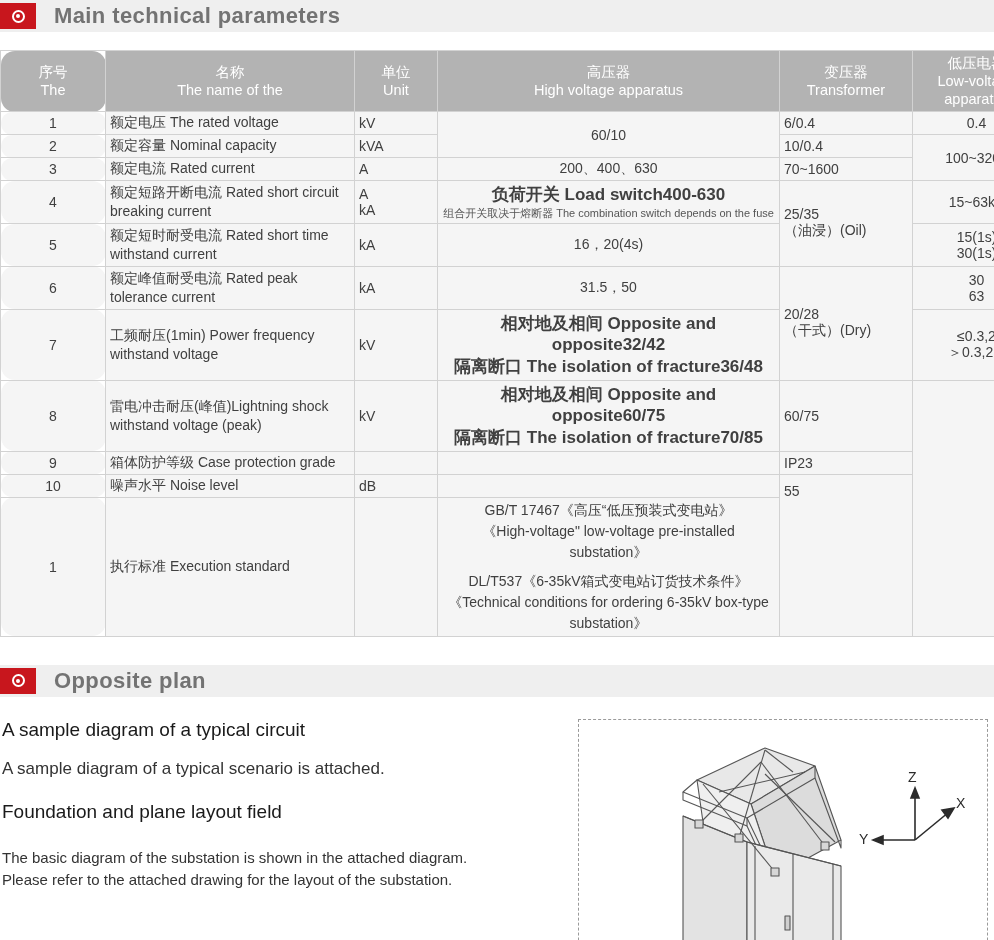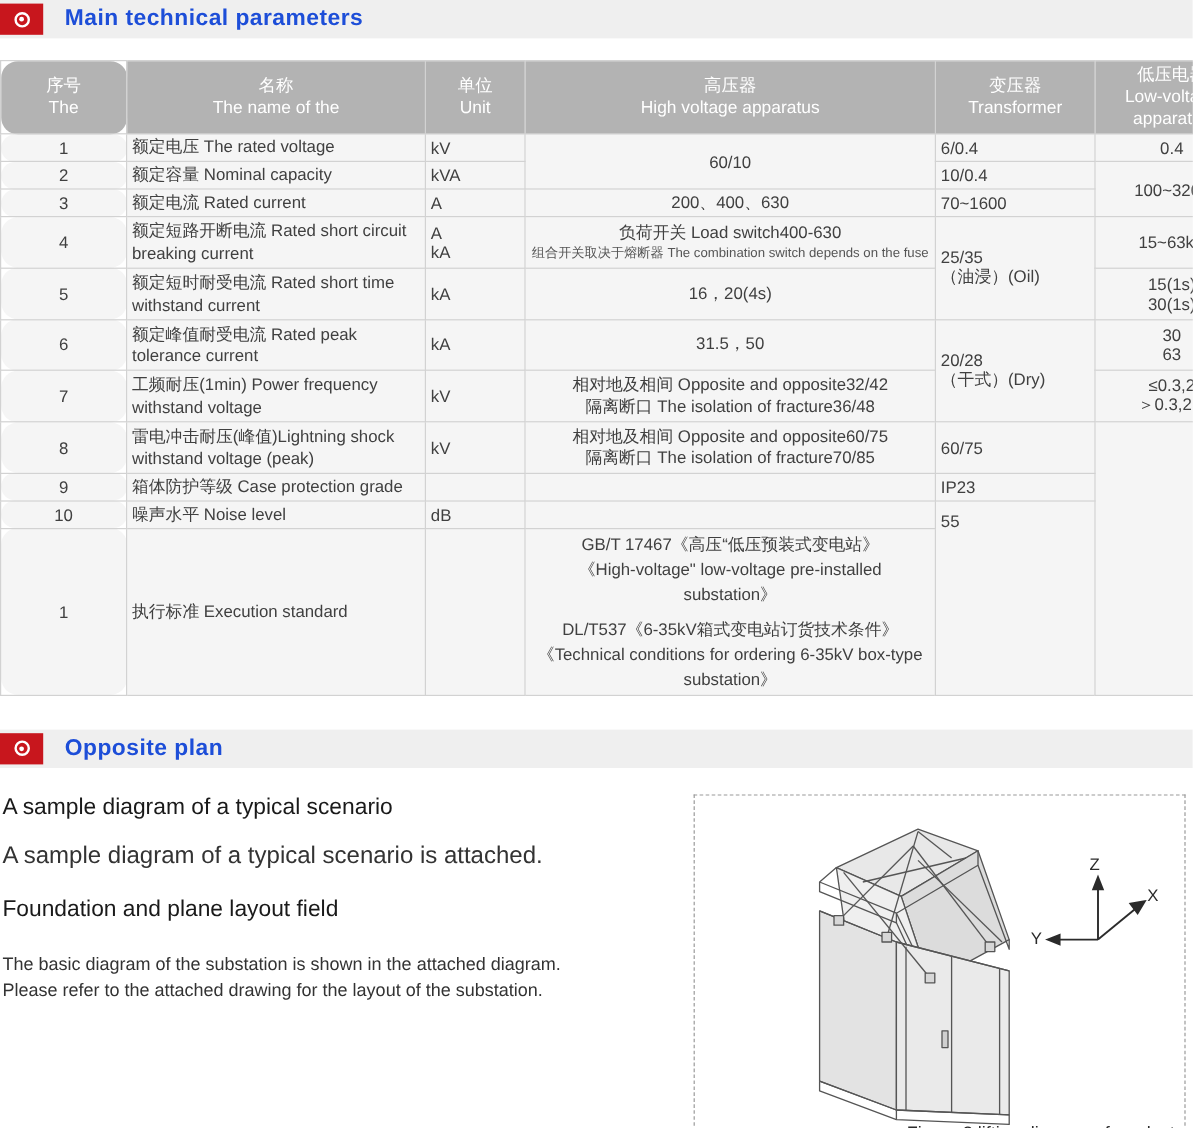--- a/index.html
+++ b/index.html
@@ -47,23 +47,23 @@
     position: absolute;
     left: 50%;
     top: 50%;
     width: 4px;
     height: 4px;
     margin: -2px 0 0 -2px;
     border-radius: 50%;
     background: #ffffff;
   }
   .section-bar .title {
-    font-size: 19px;
+    font-size: 22px;
     font-weight: bold;
-    color: #1d4ed8;
+    color: #737373;
     letter-spacing: .4px;
   }
 
   
   table.params {
     border-collapse: collapse;
     width: 992px;
     margin-top: 18px;
     table-layout: fixed;
   }
@@ -87,21 +87,21 @@
   table.params tbody tr td {
     background: #f5f5f5;
   }
   .c-no      { width: 96px;  text-align: center; border-radius: 14px; }
   .c-name    { width: 240px; text-align: left; padding-left: 10px; }
   .c-unit    { width: 74px;  text-align: left; }
   .c-hv      { width: 333px; text-align: center; }
   .c-tr      { width: 124px; text-align: left; }
   .c-lv      { width: 119px; text-align: center; }
   .small-note { font-size: 11px; color: #555; }
-  .sub { font-size: 14px; }
+  .sub { font-size: 17px; font-weight: bold; }
   .two-line { line-height: 1.35; }
   .cell-pad { padding-top: 6px; padding-bottom: 6px; }
   .std { font-size: 13.5px; line-height: 1.5; }
 
   
   .plan-wrap {
     margin-top: 28px;
   }
   .plan-body {
     position: relative;
@@ -117,21 +117,21 @@
     margin: 26px 0 0 0;
     color: #333;
   }
   .plan-text h3 {
     font-size: 19px;
     font-weight: normal;
     color: #1a1a1a;
     margin: 22px 0 0 0;
   }
   .plan-text p.body {
-    font-size: 20px;
+    font-size: 17px;
     margin: 18px 0 0 0;
     color: #333;
   }
   .plan-text p.body2 {
     font-size: 15px;
     margin: 24px 0 0 0;
     color: #333;
     line-height: 1.5;
   }
 
@@ -329,21 +329,21 @@
 <div class="plan-wrap">
   <div class="section-bar">
     <div class="marker">
       <div class="ring"></div>
     </div>
     <div class="title">Opposite plan</div>
   </div>
 
   <div class="plan-body">
     <div class="plan-text">
-      <h3>A sample diagram of a typical scenario</h3>
+      <h3>A sample diagram of a typical circuit</h3>
       <p class="body">A sample diagram of a typical scenario is attached.</p>
       <h3>Foundation and plane layout field</h3>
       <p class="body2">
         <span>The basic diagram of the substation is shown in the attached diagram.</span><br>
         <span>Please refer to the attached drawing for the layout of the substation.</span>
       </p>
     </div>
 
     <div class="figure-box">
       <svg class="figure-svg" width="408" height="294" viewBox="0 0 408 294">

